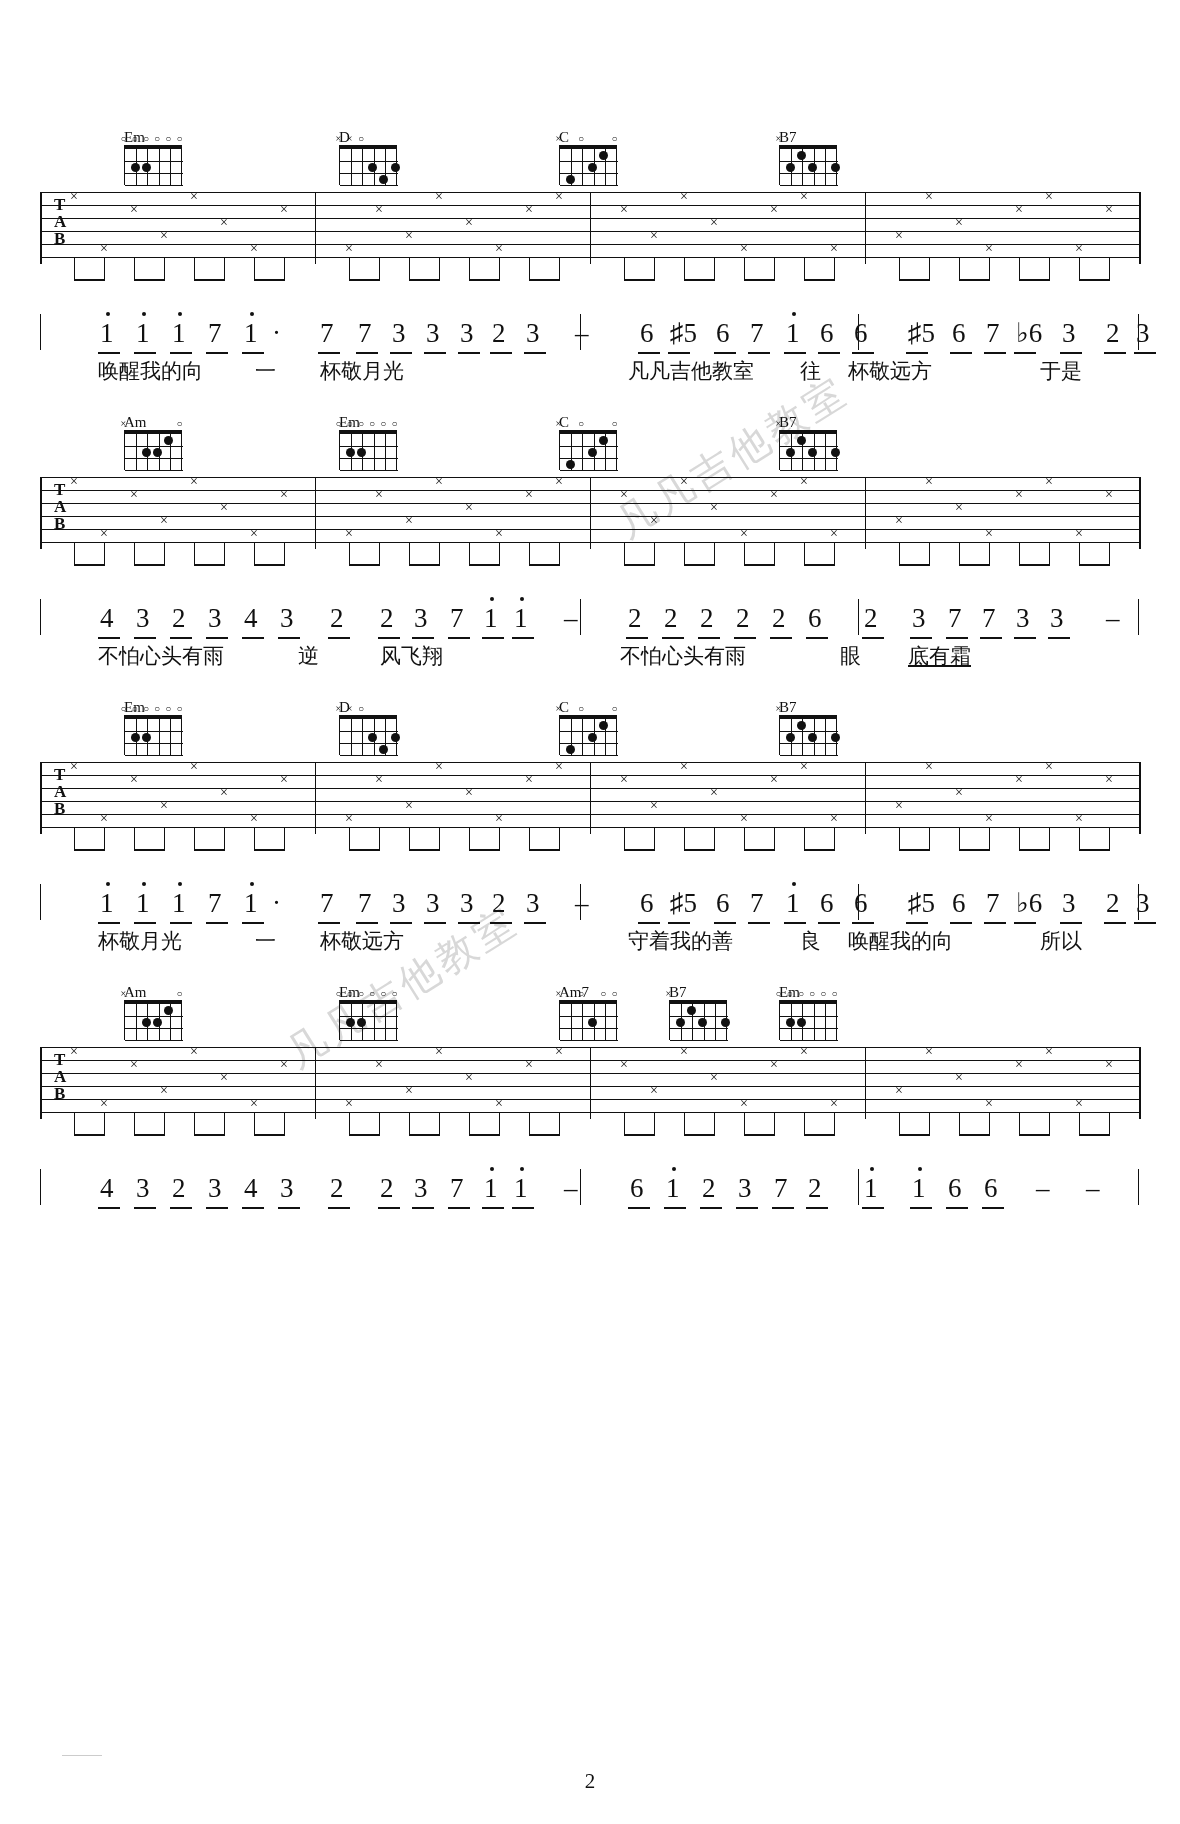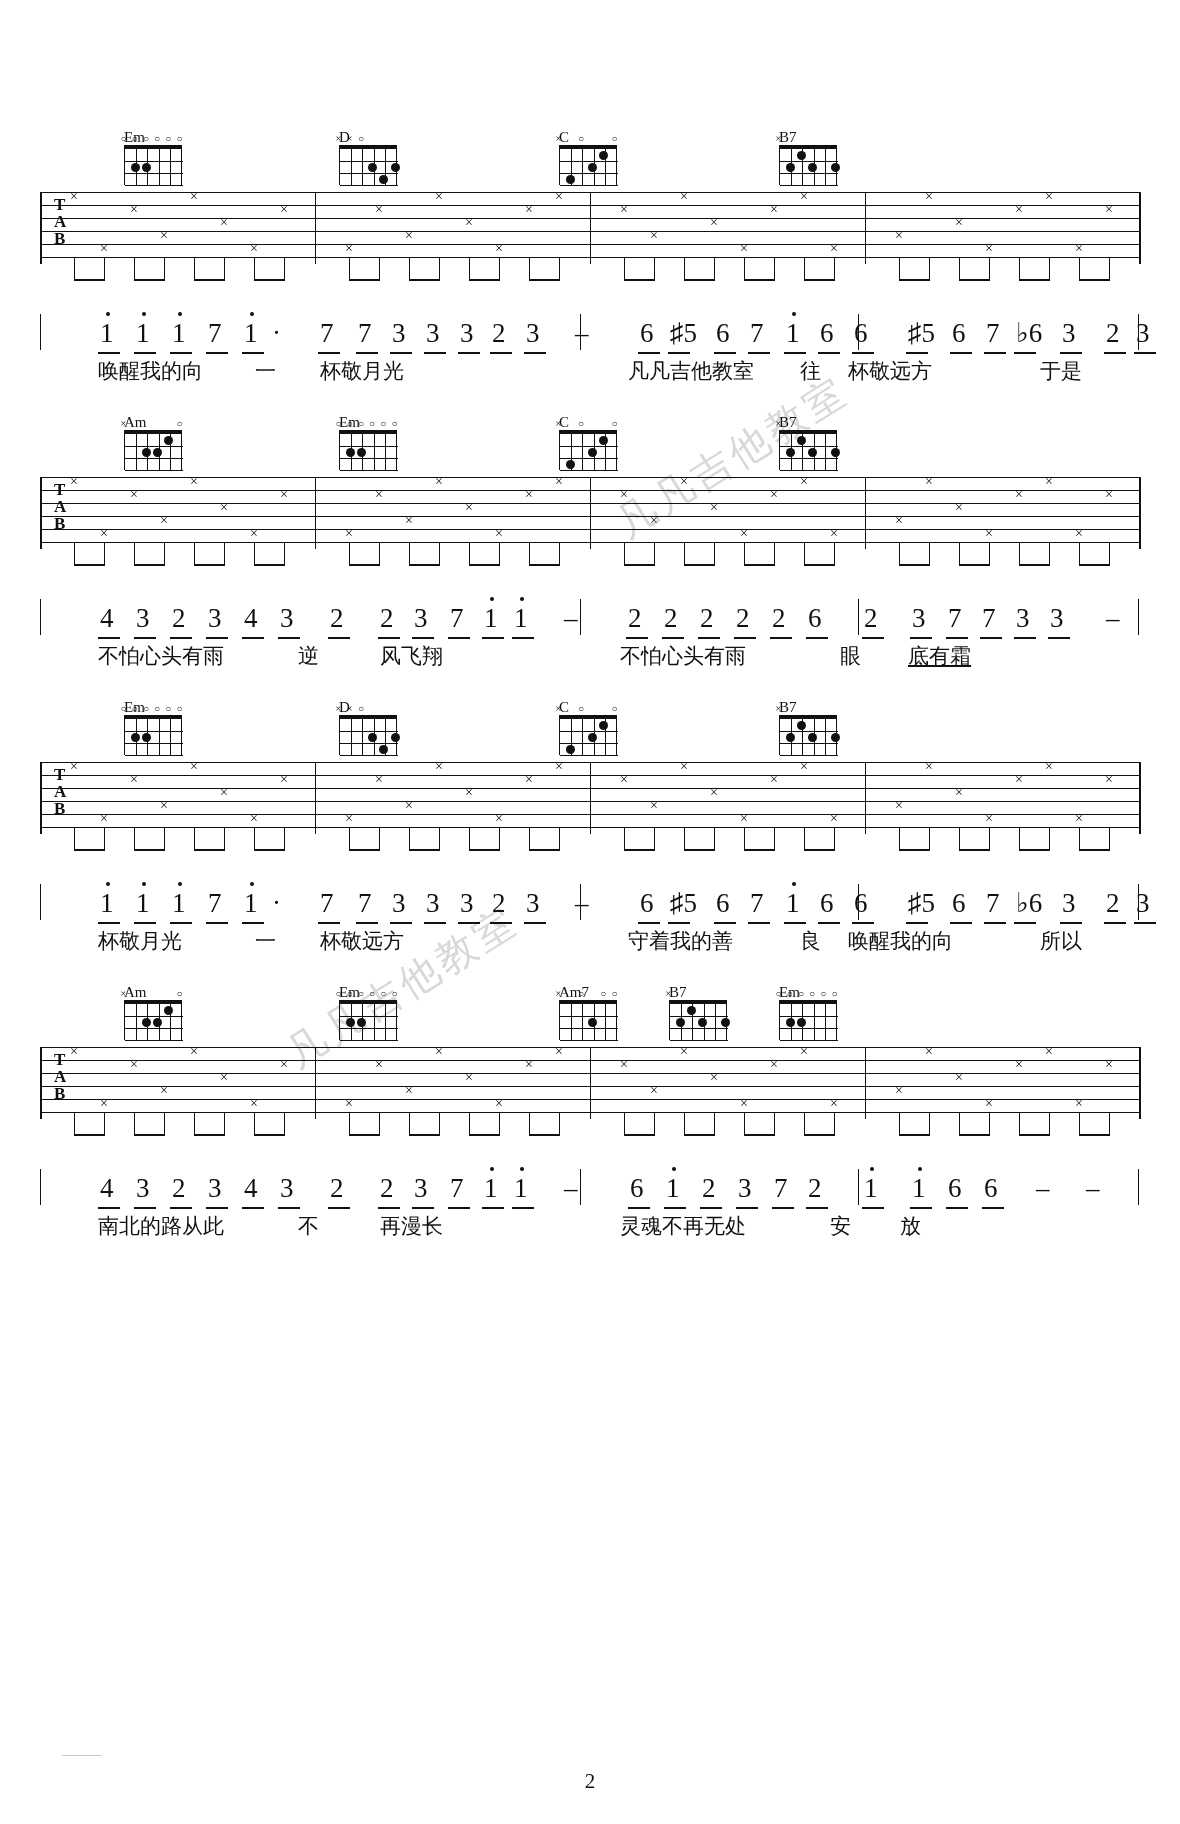--- a/index.html
+++ b/index.html
@@ -1264,26 +1264,18 @@
           <div class="underline" style="left: 766px; top: 40px; width: 22px;"></div>
           <div class="underline" style="left: 822px; top: 40px; width: 22px;"></div>
           <div class="underline" style="left: 870px; top: 40px; width: 22px;"></div>
           <div class="underline" style="left: 906px; top: 40px; width: 22px;"></div>
           <div class="underline" style="left: 942px; top: 40px; width: 22px;"></div>
           <div class="notebar" style="left: 0px; top: 2px; height: 36px;"></div>
           <div class="notebar" style="left: 540px; top: 2px; height: 36px;"></div>
           <div class="notebar" style="left: 818px; top: 2px; height: 36px;"></div>
           <div class="notebar" style="left: 1098px; top: 2px; height: 36px;"></div>
         </div>
-        <div class="lyrics-row">
-          <div class="lyric" style="left: 58px; top: 4px;">南北的路从此</div>
-          <div class="lyric" style="left: 258px; top: 4px;">不</div>
-          <div class="lyric" style="left: 340px; top: 4px;">再漫长</div>
-          <div class="lyric" style="left: 580px; top: 4px;">灵魂不再无处</div>
-          <div class="lyric" style="left: 790px; top: 4px;">安</div>
-          <div class="lyric" style="left: 860px; top: 4px;">放</div>
-        </div>
       </div>
     </div>
 
   <div class="corner"></div>
   <div class="pagenum">2</div>
 </div>
 
 </body></html>

